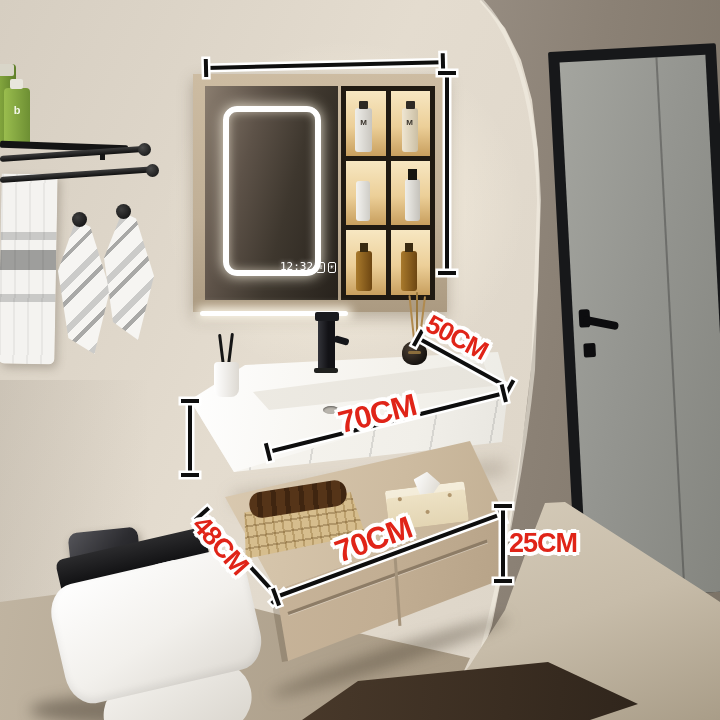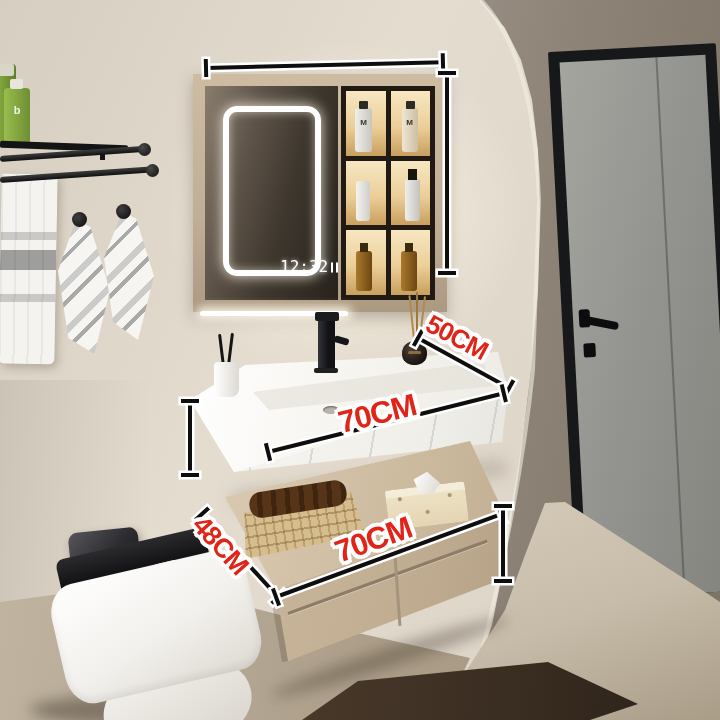--- a/index.html
+++ b/index.html
@@ -49,21 +49,21 @@
 
   
   .mcab{left:193px;top:74px;width:254px;height:238px;
     background:linear-gradient(180deg,#cdbca2 0%,#c0af96 60%,#ab9a81 100%);
     box-shadow:0 6px 14px rgba(90,75,55,.35);}
   .mcab-mirror{left:12px;top:12px;width:133px;height:214px;
     background:linear-gradient(105deg,#8a7d6f 0%,#5d5248 32%,#3e372e 60%,#27221c 100%);}
   .led-ring{left:18px;top:20px;width:86px;height:158px;border:6px solid #fff;border-radius:14px;
     box-shadow:0 0 14px rgba(255,248,230,.9),inset 0 0 10px rgba(255,248,230,.6);}
   .mdisplay{left:75px;top:173px;width:56px;height:16px;display:flex;align-items:center;gap:3px;}
-  .mtime{color:#fff;font-family:"DejaVu Sans Mono",monospace;font-size:16px;line-height:16px;text-shadow:0 0 4px rgba(255,255,255,.8);}
+  .mtime{color:#fff;font-family:"DejaVu Sans Mono",monospace;font-size:11px;line-height:16px;text-shadow:0 0 4px rgba(255,255,255,.8);}
   .micon{width:9px;height:9px;border:1px solid #fff;border-radius:2px;color:#fff;font-size:6px;line-height:8px;text-align:center;overflow:hidden;}
   .mcab-shelf{left:148px;top:12px;width:94px;height:214px;background:#201a12;
     display:grid;grid-template-columns:1fr 1fr;grid-template-rows:1fr 1fr 1fr;gap:5px;padding:5px;box-sizing:border-box;}
   .cell{position:relative;background:linear-gradient(180deg,#f7e7c2 0%,#eccf98 55%,#c89f5e 100%);overflow:hidden;}
   .bottle{position:absolute;bottom:4px;border-radius:3px;}
   .b-white{left:9px;width:17px;height:44px;background:linear-gradient(90deg,#efeeea,#c9c6bf);}
   .b-cream{left:11px;width:16px;height:44px;background:linear-gradient(90deg,#efe6d2,#cbbfa4);}
   .b-cap{position:absolute;top:-7px;left:4px;width:9px;height:8px;background:#2e2a24;border-radius:1px;}
   .b-label{position:absolute;top:10px;left:0;width:100%;text-align:center;font-size:8px;font-weight:bold;color:#3a342c;}
   .b-slim{left:10px;width:14px;height:40px;background:linear-gradient(90deg,#f4f3f0,#cfcdc7);}
@@ -344,14 +344,15 @@
   <div class="abs dim d-15"></div>
   <div class="abs dim d-70t"></div>
   <div class="abs dim d-48"></div>
   <div class="abs dim d-70b"></div>
   <div class="abs dim d-25"></div>
 
   <div class="abs dim-label lab-50">50CM</div>
   <div class="abs dim-label lab-70t">70CM</div>
   <div class="abs dim-label lab-48">48CM</div>
   <div class="abs dim-label lab-70b">70CM</div>
+  <div class="abs dim-label lab-25">25CM</div>
 
 </div>
 
 </body></html>

